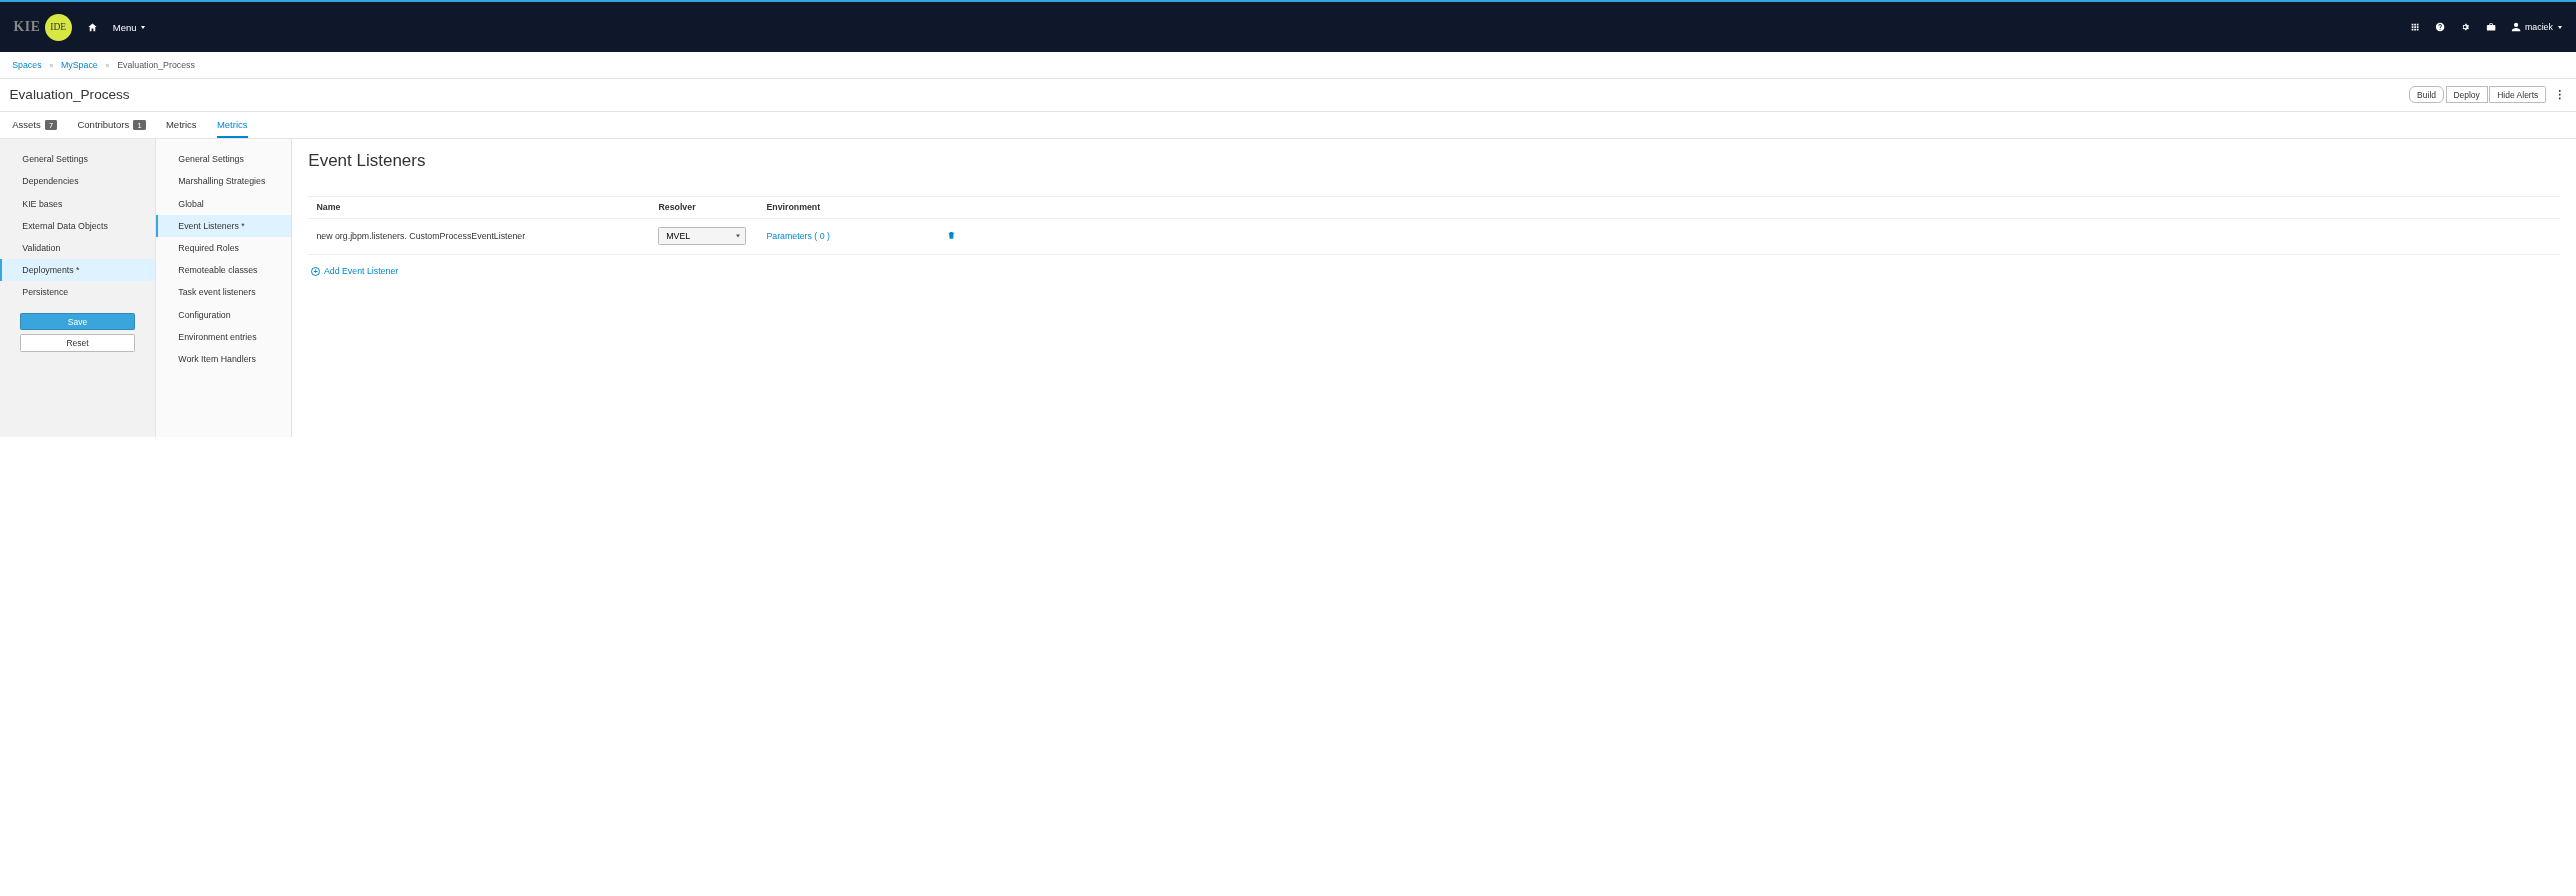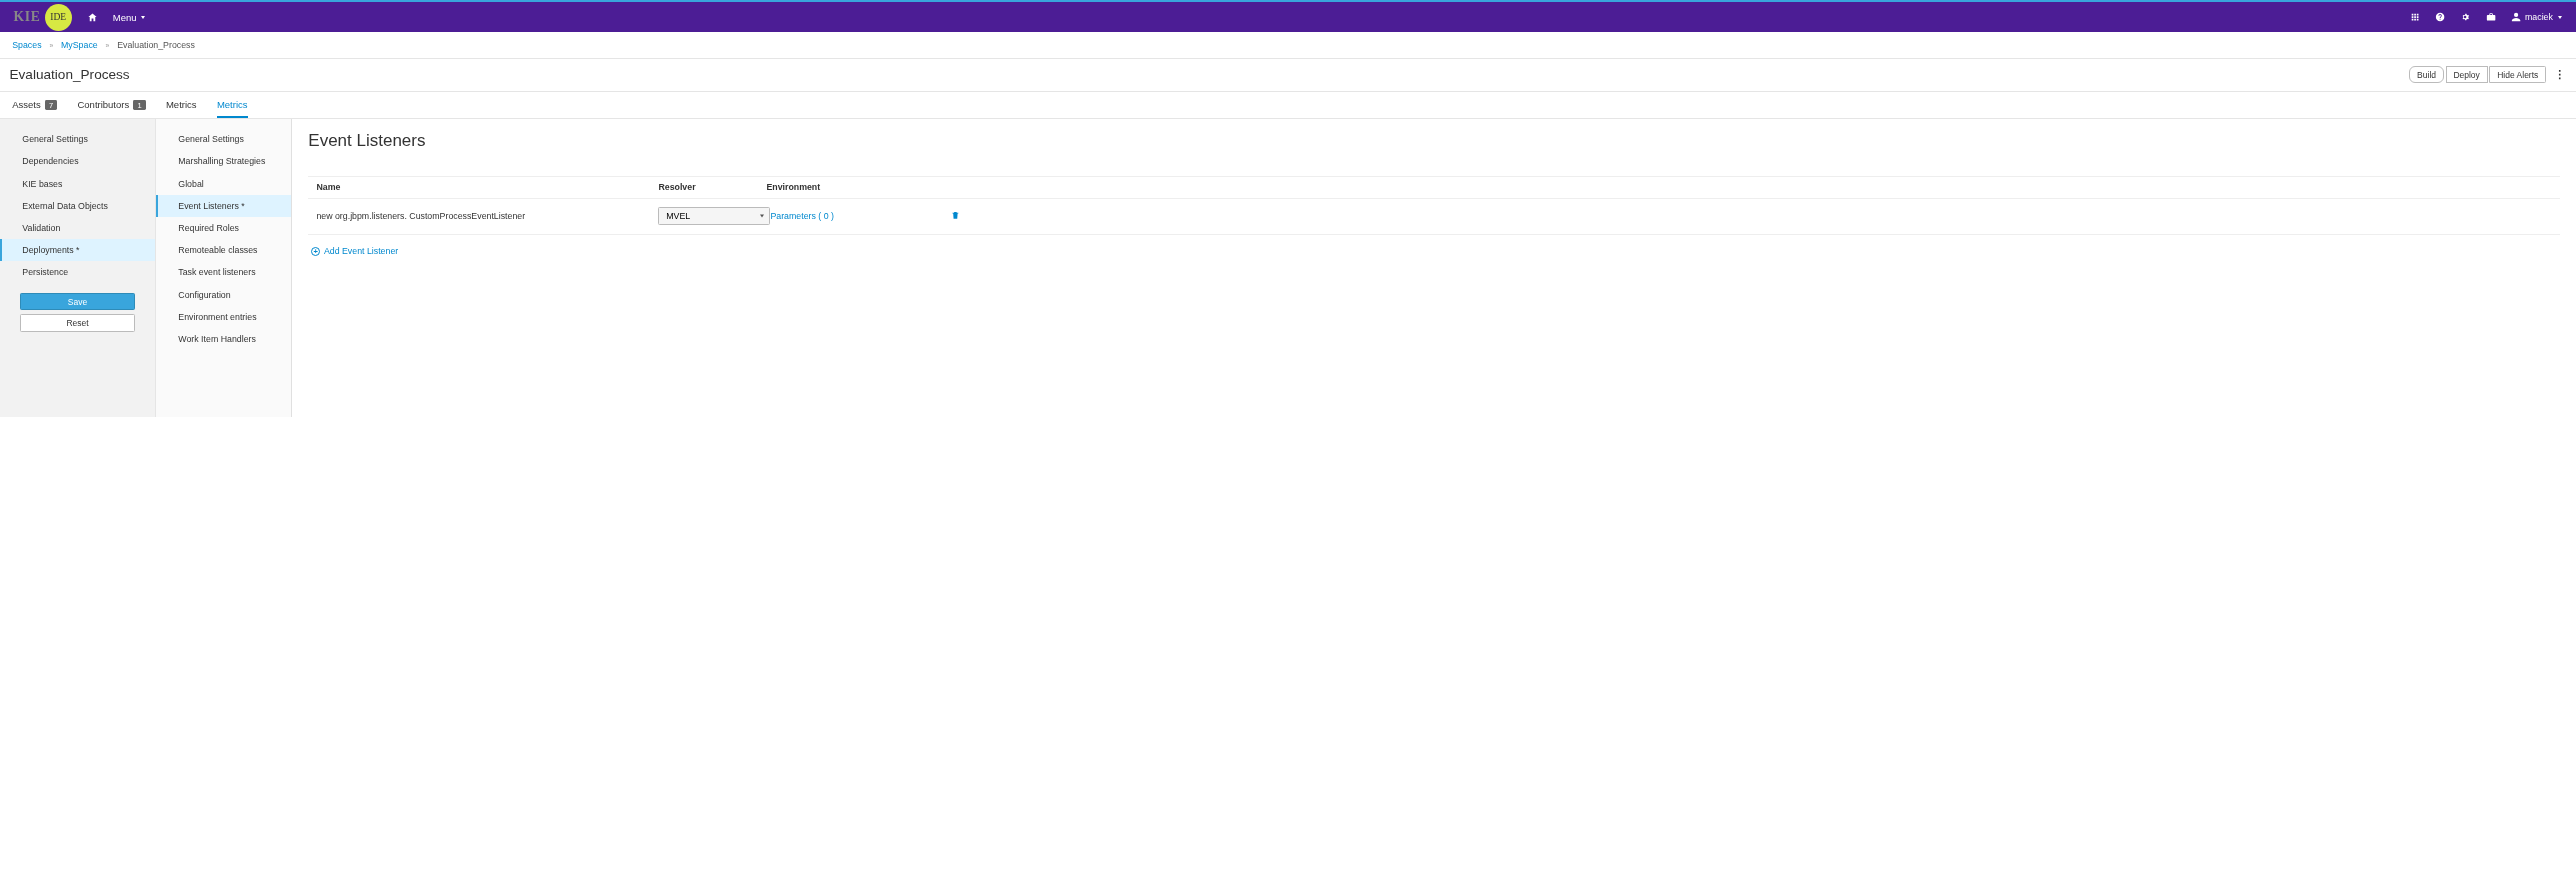--- a/index.html
+++ b/index.html
@@ -1,19 +1,19 @@
 <!DOCTYPE html>
 <html style="font-size:11px"><head>
 <meta charset="utf-8">
 <style>
   * { box-sizing: border-box; margin: 0; padding: 0; }
   body { font-family: "Helvetica Neue", Helvetica, Arial, sans-serif; font-size: 8.8px; color: #333; background: #fff; }
   
   
-  .topbar { background: #4c1d95; height: 32px; border-top: 2px solid #39a5dc; display: flex; align-items: center; padding: 0 13.6px; justify-content: space-between; color: #fff; }
+  .topbar { background: #0f172a; height: 52px; border-top: 2px solid #39a5dc; display: flex; align-items: center; padding: 0 13.6px; justify-content: space-between; color: #fff; }
   .topbar-left { display: flex; align-items: center; gap: 15px; }
   .logo-group { display: flex; align-items: center; gap: 4.1px; }
   .logo-kie { font-family: "Times New Roman", serif; font-weight: bold; font-size: 13.6px; color: #888; letter-spacing: 0.7px; }
   .logo-ide { background: #d7e843; color: #333; border-radius: 50%; width: 27px; height: 27px; display: flex; align-items: center; justify-content: center; font-size: 9.5px; font-family: Georgia, serif; }
   .home-icon svg { fill: #fff; width: 11px; height: 11px; display:block; }
   .menu-dd { color: #fff; font-size: 9.5px; cursor: pointer; display:flex; align-items:center; gap:2.7px;}
   .topbar-right { display: flex; align-items: center; gap: 15px; }
   .topbar-right svg { fill: #fff; width: 10.2px; height: 10.2px; display:block; }
   .user { display: flex; align-items: center; gap: 4.1px; font-size: 8.8px; cursor:pointer; }
   .caret-down { display:inline-block; width:0; height:0; border-left:2.7px solid transparent; border-right:2.7px solid transparent; border-top:3.4px solid #fff; vertical-align: middle; margin-left:1.4px;}
@@ -53,21 +53,21 @@
   .btn-default { background:#fff; border:0.7px solid #bbb; color:#333; font-size:8.5px; padding:2.7px 8.1px; border-radius:1.4px; cursor:pointer;}
 
   .main h2 { font-size: 17px; font-weight: 400; color: #333; margin-bottom: 25px; }
   .table-head { display: flex; padding: 5.4px 8.1px; font-size: 8.8px; font-weight: 600; color: #333; border-bottom: 0.7px solid #eee; border-top: 0.7px solid #eee;}
   .col-name { flex: 0 0 342px; }
   .col-resolver { flex: 0 0 108px; }
   .col-params { flex: 0 0 169px; }
   .col-action { flex: 0 0 20.3px; text-align:right; }
   .table-row { display: flex; padding: 8.1px 8.1px; font-size: 8.8px; align-items:center; border-bottom: 0.7px solid #eee;}
   .select-wrap { position: relative; display:inline-block;}
-  .select-wrap select { appearance:none; -webkit-appearance:none; background:#f5f5f5; border:0.7px solid #bbb; padding: 3.4px 20.3px 3.4px 6.8px; font-size: 8.8px; border-radius:1.4px; width: 112px; cursor:pointer;}
+  .select-wrap select { appearance:none; -webkit-appearance:none; background:#f5f5f5; border:0.7px solid #bbb; padding: 3.4px 20.3px 3.4px 6.8px; font-size: 8.8px; border-radius:1.4px; width: 88px; cursor:pointer;}
   .select-wrap::after { content:""; position:absolute; right:6.8px; top:50%; transform:translateY(-50%); width:0;height:0;border-left:2.7px solid transparent;border-right:2.7px solid transparent;border-top:3.4px solid #555; pointer-events:none;}
   .link { color: #0088ce; text-decoration:none; cursor:pointer; font-size:8.8px; }
   .trash-icon svg { width:8.8px; height:8.8px; fill:#0088ce; cursor:pointer;}
   .add-row { padding: 11px 2.7px; }
   .add-row .link { display:inline-flex; align-items:center; gap:3.4px; }
   .plus-circle { display:inline-flex; width:9.5px; height:9.5px; border:1px solid #0088ce; border-radius:50%; align-items:center; justify-content:center; color:#0088ce; font-size:7.5px; font-weight:bold; line-height:1;}
 </style>
 </head>
 <body>
 

